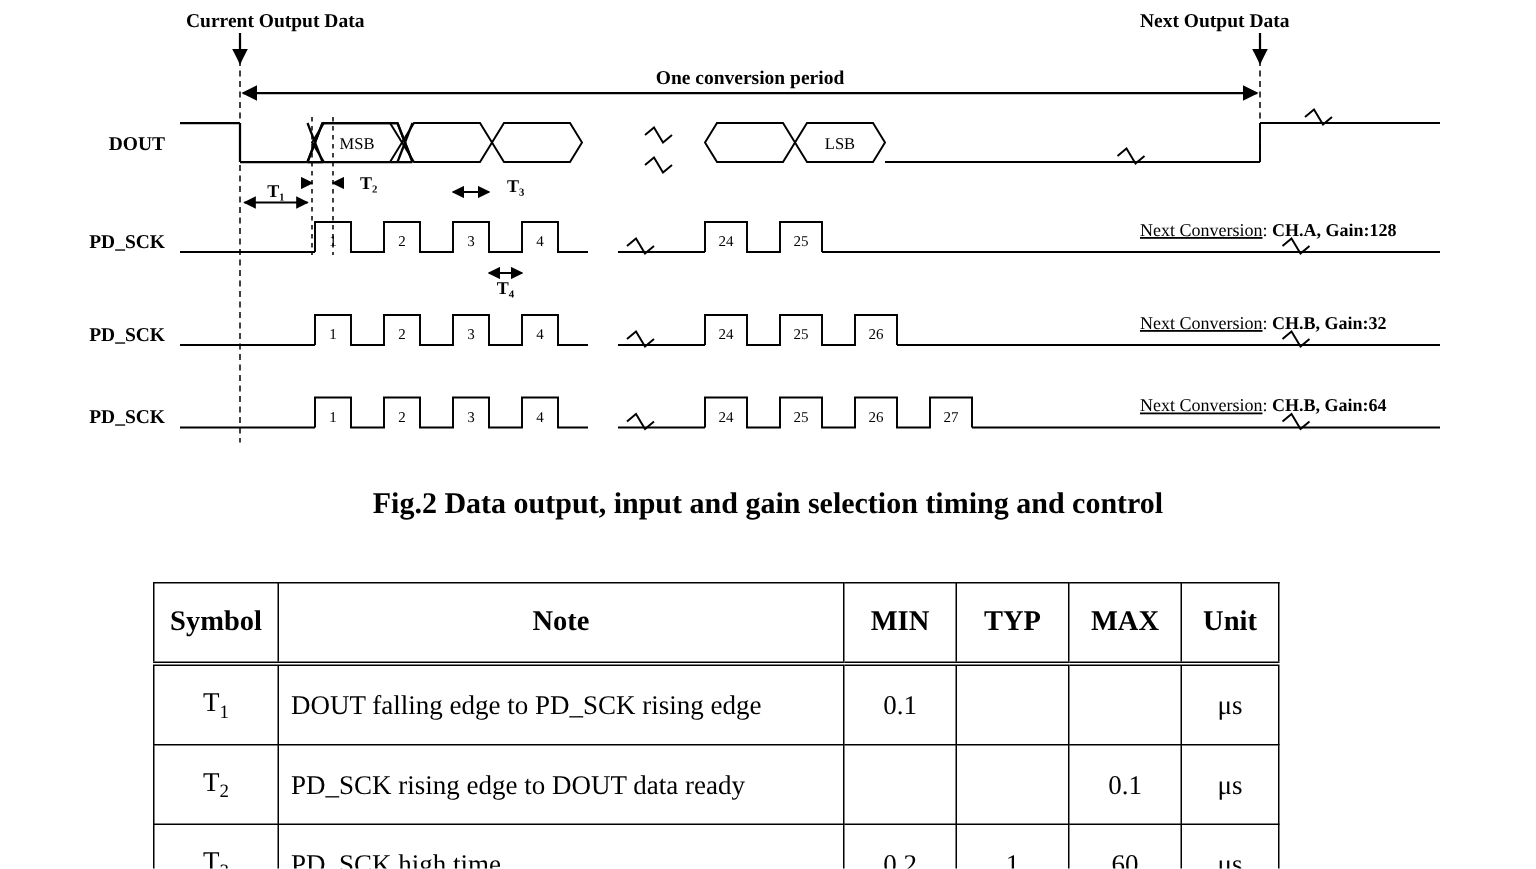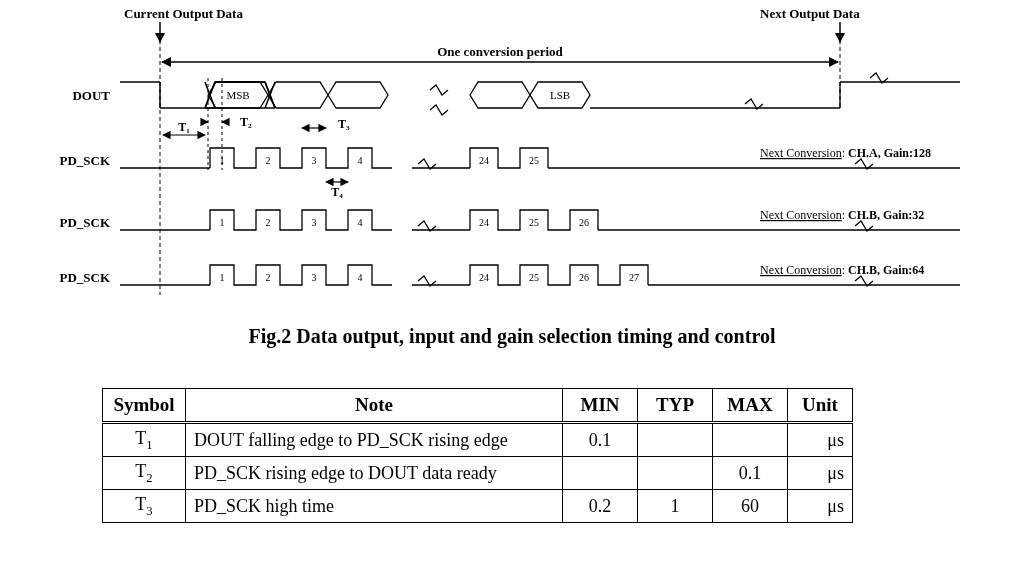--- a/index.html
+++ b/index.html
@@ -34,38 +34,38 @@
   }
   .timing-table {
     position: absolute;
     left: 102px;
     top: 388px;
     border-collapse: collapse;
     font-size: 18px;
   }
   .timing-table th, .timing-table td {
     border: 1.5px solid #000;
-    padding: 3px 8px;
+    padding: 13px 8px;
     vertical-align: middle;
     height: 26px;
     box-sizing: content-box;
   }
   .timing-table thead th {
     font-weight: bold;
     font-size: 19px;
     text-align: center;
     border-bottom: 3px double #000;
   }
   .timing-table tbody td { font-weight: normal; }
   .col-symbol { width: 66px; text-align: center; }
   .col-note   { width: 360px; text-align: left; padding-left: 6px; }
   .col-min    { width: 58px;  text-align: center; }
   .col-typ    { width: 58px;  text-align: center; }
   .col-max    { width: 58px;  text-align: center; }
-  .col-unit   { width: 48px;  text-align: right; }
+  .col-unit   { width: 48px;  text-align: center; }
   .sub { font-size: 0.7em; vertical-align: sub; }
 </style>
 </head>
 <body>
 
 <div class="diagram-area">
 <svg viewBox="0 0 1024 310" width="1024" height="310">
   <defs>
     <marker id="arrow" viewBox="0 0 10 10" refX="9" refY="5" markerWidth="7" markerHeight="7" orient="auto-start-reverse">
       <path d="M0,0 L10,5 L0,10 z" fill="#000"></path>

